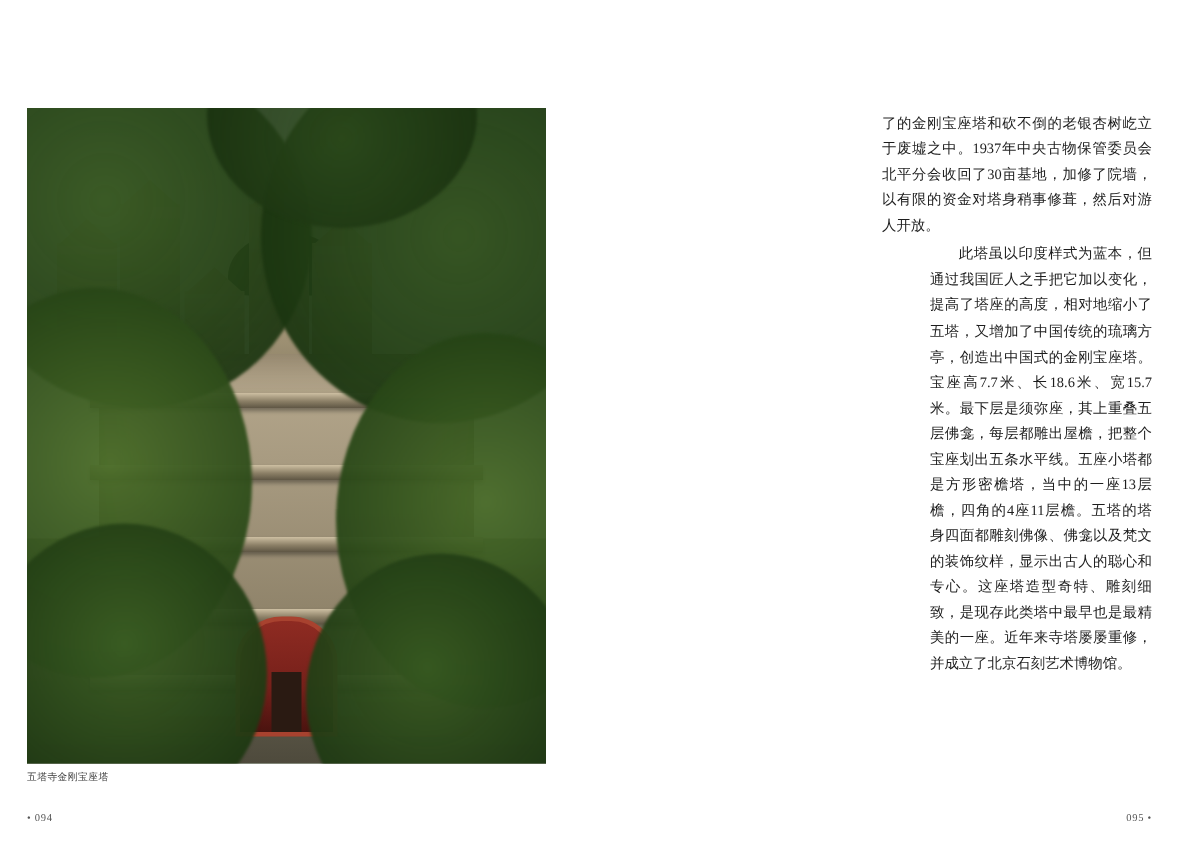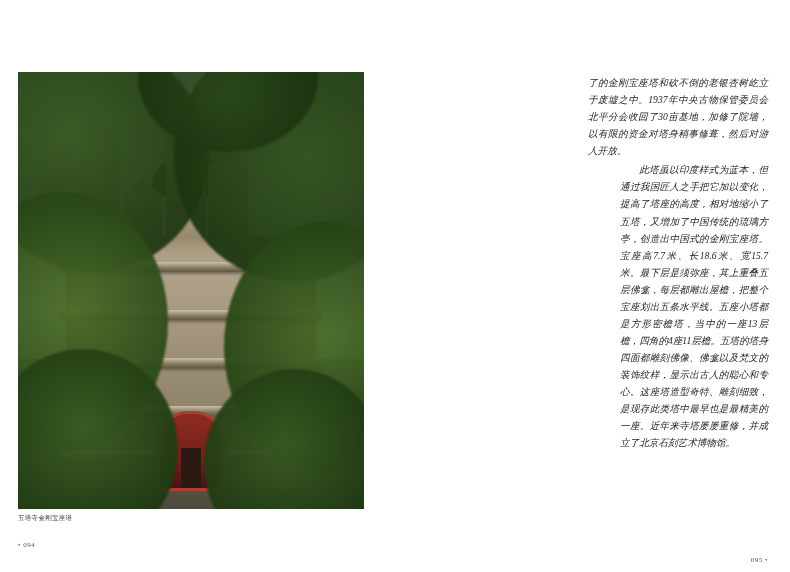--- a/index.html
+++ b/index.html
@@ -192,21 +192,21 @@
     font-size: 7px;
     color: #555;
     letter-spacing: .5px;
   }
   .folio-left {
     left: 18px;
     top: 541px;
   }
   .folio-right {
     right: 22px;
-    top: 556px;
+    top: 541px;
     padding-left: 46px;
   }
   
   .page-right {
     position: absolute;
     left: 395px;
     top: 0;
     width: 395px;
     height: 572px;
   }
@@ -216,21 +216,20 @@
     top: 74px;
     width: 180px;
     font-size: 9.6px;
     line-height: 1.78;
     color: #1d1d1d;
     text-align: justify;
     text-justify: inter-ideograph;
   }
   .column p {
     margin: 0 0 2px 0;
-    font-style: italic;
   }
   .column p.indent {
     text-indent: 2em;
     margin-left: 32px;
   }
 </style>
 </head>
 <body>
 
 <div class="spread">

